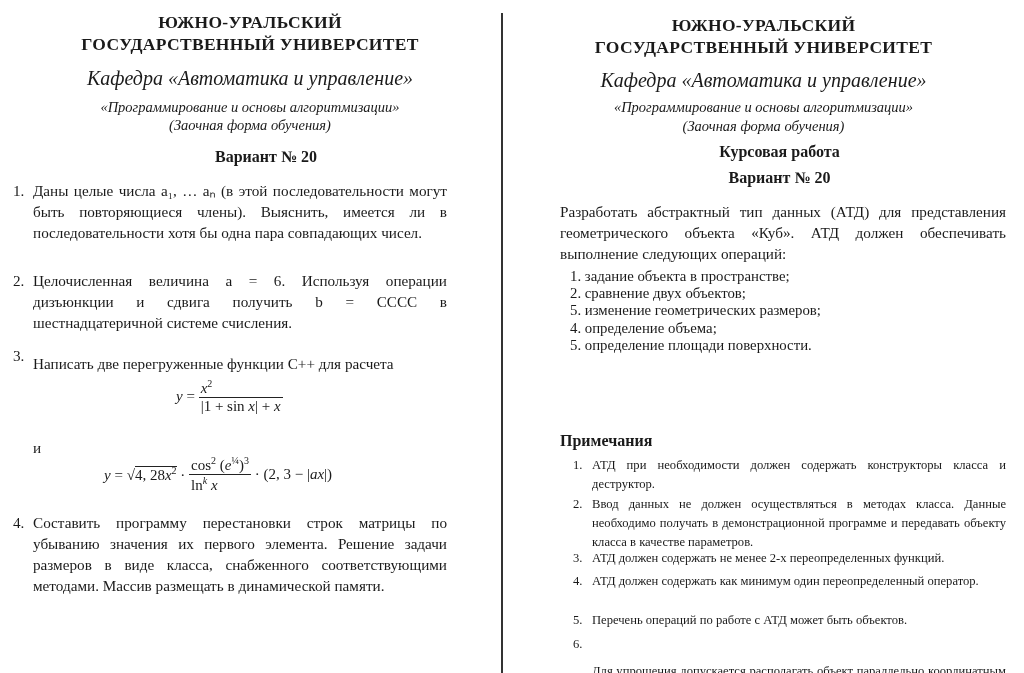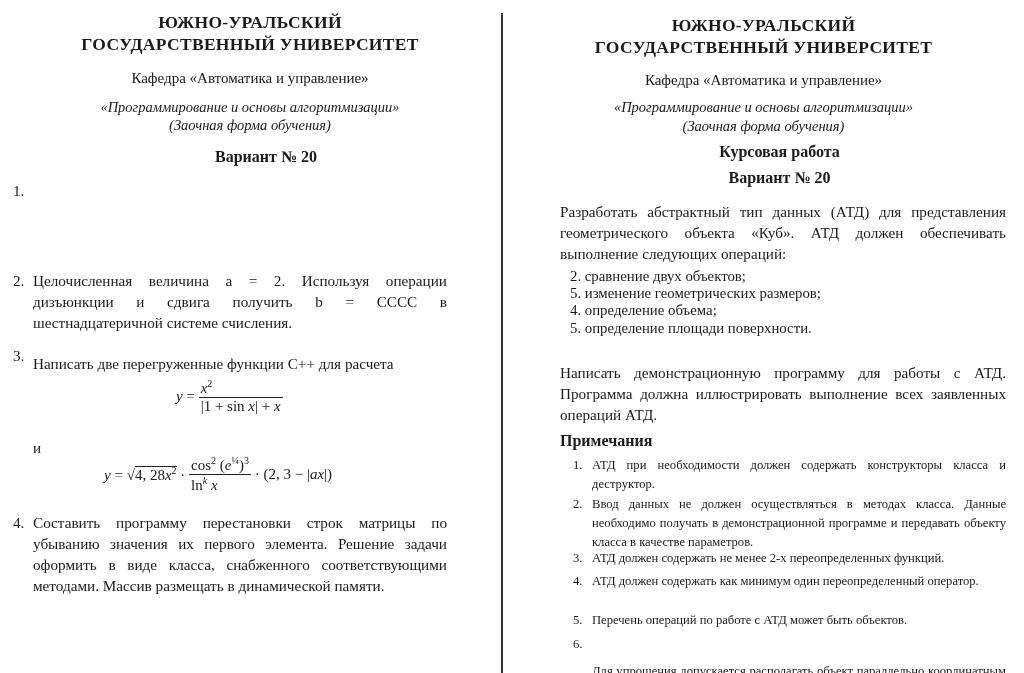--- a/index.html
+++ b/index.html
@@ -8,21 +8,21 @@
     font-family: "DejaVu Serif", "Liberation Serif", serif; color: #1a1a1a;
     position: relative;
   }
   .page { position: absolute; top: 0; height: 475px; }
   .page-left { left: 0; width: 500px; }
   .page-right { left: 503px; width: 521px; }
   .divider { position: absolute; left: 501px; top: 13px; width: 1.5px; height: 660px; background: #333; }
 
   .hdr { position: absolute; left: 0; right: 0; text-align: center; }
   .uni { font-family: "Liberation Serif", serif; font-weight: bold; font-size: 17.5px; line-height: 20px; letter-spacing: 0.3px; }
-  .dept { font-family: "Liberation Serif", serif; font-size: 15px; line-height: 18px; }
+  .dept { font-family: "Liberation Serif", serif; font-size: 20px; line-height: 18px; font-style: italic; }
   .course { font-family: "Liberation Serif", serif; font-style: italic; font-size: 14.5px; line-height: 18px; }
   .variant { font-family: "Liberation Serif", serif; font-weight: bold; font-size: 16px; line-height: 20px; margin-left: 32px; }
 
   .txt { font-family: "Liberation Serif", serif; font-size: 15.2px; line-height: 21px; text-align: justify; }
   .item { position: absolute; }
   .item .num { position: absolute; left: 0; top: 0; }
   .item .body { position: absolute; top: 0; }
 
   .formula { position: absolute; font-family: "Liberation Serif", serif; font-size: 15px; white-space: nowrap; }
   .frac { display: inline-block; vertical-align: middle; text-align: left; }
@@ -44,25 +44,26 @@
 <div class="page page-left">
   <div class="hdr uni" style="top:12px;">ЮЖНО-УРАЛЬСКИЙ</div>
   <div class="hdr uni" style="top:34px;">ГОСУДАРСТВЕННЫЙ УНИВЕРСИТЕТ</div>
   <div class="hdr dept" style="top:69px;">Кафедра «Автоматика и управление»</div>
   <div class="hdr course" style="top:98px;">«Программирование и основы алгоритмизации»</div>
   <div class="hdr course" style="top:116px;">(Заочная форма обучения)</div>
   <div class="hdr variant" style="top:147px;">Вариант № 20</div>
 
   <div class="item txt" style="left:13px; top:180px; width:434px; height:86px;">
     <span class="num">1.</span>
+    <span class="body" style="left:20px; width:414px;">Даны целые числа a₁, … aₙ (в этой последовательности могут быть повторяющиеся члены). Выяснить, имеется ли в последовательности хотя бы одна пара совпадающих чисел.</span>
   </div>
 
   <div class="item txt" style="left:13px; top:270px; width:434px; height:64px;">
     <span class="num">2.</span>
-    <span class="body" style="left:20px; width:414px;">Целочисленная величина a = 2. Используя операции дизъюнкции и сдвига получить b = CCCC в шестнадцатеричной системе счисления.</span>
+    <span class="body" style="left:20px; width:414px;">Целочисленная величина a = 6. Используя операции дизъюнкции и сдвига получить b = CCCC в шестнадцатеричной системе счисления.</span>
   </div>
 
   <div class="item txt" style="left:13px; top:345px; width:434px; height:22px;">
     <span class="num">3.</span>
     <span class="body" style="left:20px; width:414px; white-space:nowrap;margin-top:8px;">Написать две перегруженные функции C++ для расчета</span>
   </div>
 
   <div class="formula" style="left:176px; top:378px;">
     <span style="vertical-align:middle;"><i>y</i> = </span>
     <span class="frac">
@@ -77,45 +78,45 @@
     <span style="vertical-align:middle;"><i>y</i> = √<span style="border-top:1px solid #222;">4, 28<i>x</i><sup>2</sup></span> · </span>
     <span class="frac">
       <span class="n">cos<sup>2</sup> (<i>e</i><sup>¼</sup>)<sup>3</sup></span>
       <span class="d">ln<sup><i>k</i></sup> <i>x</i></span>
     </span>
     <span style="vertical-align:middle;"> · (2, 3 − |<i>ax</i>|)</span>
   </div>
 
   <div class="item txt" style="left:13px; top:512px; width:434px; height:86px;">
     <span class="num">4.</span>
-    <span class="body" style="left:20px; width:414px;">Составить программу перестановки строк матрицы по убыванию значения их первого элемента. Решение задачи оформить в виде класса, снабженного соответствующими методами. Массив размещать в динамической памяти.</span>
+    <span class="body" style="left:20px; width:414px;">Составить программу перестановки строк матрицы по убыванию значения их первого элемента. Решение задачи размеров в виде класса, снабженного соответствующими методами. Массив размещать в динамической памяти.</span>
   </div>
 </div>
 
 <div class="divider"></div>
 
 <div class="page page-right">
   <div class="hdr uni" style="top:15px;">ЮЖНО-УРАЛЬСКИЙ</div>
   <div class="hdr uni" style="top:37px;">ГОСУДАРСТВЕННЫЙ УНИВЕРСИТЕТ</div>
   <div class="hdr dept" style="top:71px;">Кафедра «Автоматика и управление»</div>
   <div class="hdr course" style="top:98px;">«Программирование и основы алгоритмизации»</div>
   <div class="hdr course" style="top:117px;">(Заочная форма обучения)</div>
   <div class="hdr variant" style="top:142px;">Курсовая работа</div>
   <div class="hdr variant" style="top:168px;">Вариант № 20</div>
 
   <div class="txt" style="position:absolute; left:57px; top:201px; width:446px;">Разработать абстрактный тип данных (АТД) для представления геометрического объекта «Куб». АТД должен обеспечивать выполнение следующих операций:</div>
 
   <div class="ops" style="left:67px; top:268px;">
+    <div>1. задание объекта в пространстве;</div>
     <div>2. сравнение двух объектов;</div>
     <div>5. изменение геометрических размеров;</div>
     <div>4. определение объема;</div>
     <div>5. определение площади поверхности.</div>
   </div>
 
-  <div class="txt" style="position:absolute; left:57px; top:362px; width:446px;">Написать демонстрационную программу для работы с АТД. Программа должна иллюстрировать выполнение всех заявленных операций АТД.</div>
 
   <div class="notes-h" style="left:57px; top:432px;">Примечания</div>
 
   <div class="note" style="left:70px; top:456px; width:433px; height:38px;">
     <span class="num">1.</span>
     <span class="body" style="width:414px;">АТД при необходимости должен содержать конструкторы класса и деструктор.</span>
   </div>
   <div class="note" style="left:70px; top:495px; width:433px; height:57px;">
     <span class="num">2.</span>
     <span class="body" style="width:414px;">Ввод данных не должен осуществляться в методах класса. Данные необходимо получать в демонстрационной программе и передавать объекту класса в качестве параметров.</span>

